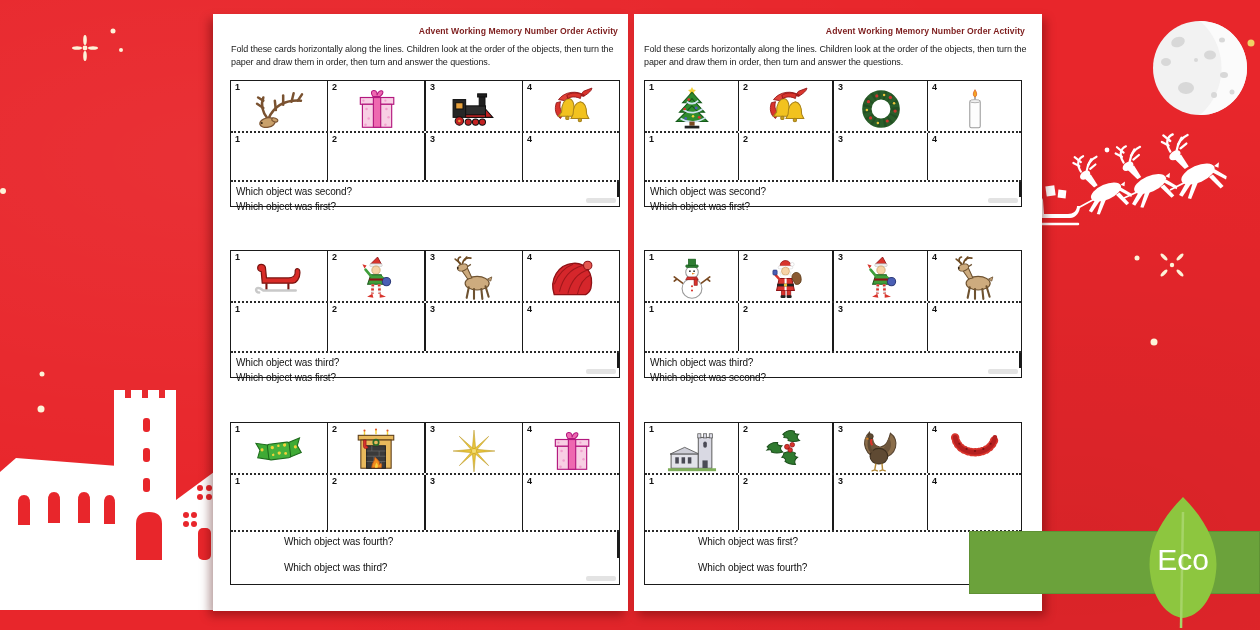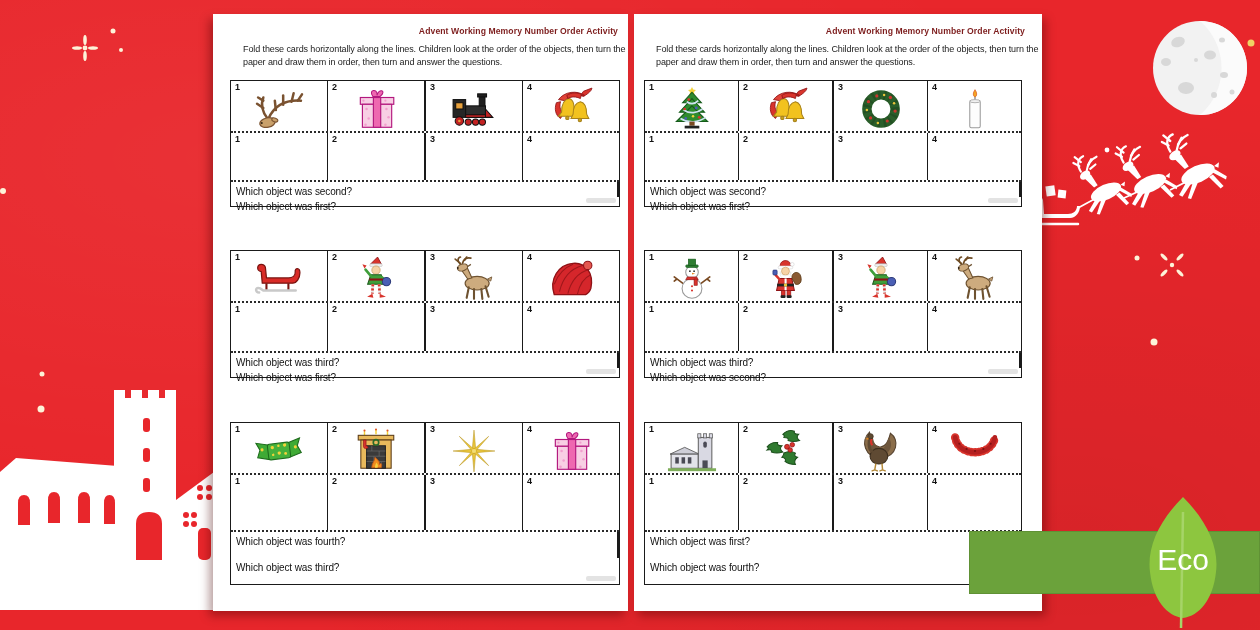--- a/index.html
+++ b/index.html
@@ -18,39 +18,39 @@
   #deco { position:absolute; inset:0; z-index:0; pointer-events:none; }
 
   .page { position:absolute; top:14px; height:597px; background:#fff; z-index:1; }
   .page-left  { left:213px; width:415px; box-shadow:-4px 5px 9px rgba(70,0,0,.38); }
   .page-right { left:634px; width:408px; box-shadow:4px 5px 9px rgba(70,0,0,.38); }
 
   .page-title { position:absolute; top:12px; font-size:8.6px; font-weight:bold; color:#7d1d1d; letter-spacing:.1px; }
   .page-left  .page-title { right:10px; }
   .page-right .page-title { right:17px; }
 
-  .instructions { position:absolute; top:29px; font-size:9px; line-height:1.4; color:#1c1c1c; letter-spacing:-.1px;margin-left:12px; }
+  .instructions { position:absolute; top:29px; font-size:9px; line-height:1.4; color:#1c1c1c; letter-spacing:-.1px; }
   .page-left  .instructions { left:18px; width:390px; }
   .page-right .instructions { left:10px; width:390px; }
 
   .blocks { position:absolute; top:66px; }
   .page-left  .blocks { left:17px; right:8px; }
   .page-right .blocks { left:10px; right:20px; }
 
   .block { border:1.5px solid #1a1a1a; background:#fff; position:relative;
            display:flex; flex-direction:column; }
   .blocks .block:nth-child(1) { height:127px; }
   .blocks .block:nth-child(2) { height:128px; margin-top:43px; }
   .blocks .block:nth-child(3) { height:163px; margin-top:44px; }
 
   .row { display:flex; }
   .img-row  { height:52px; border-bottom:2px dotted #2a2a2a; }
   .draw-row { flex:1; border-bottom:2px dotted #2a2a2a; }
   .q-row    { height:24px;flex-direction:column; }
-  .blocks .block:nth-child(3) .q-row { height:52px; }
+  .blocks .block:nth-child(3) .q-row { height:52px;margin-left:48px; }
 
   .cell { flex:1; position:relative; border-right:1px solid #1a1a1a; }
   .cell:nth-child(2) { border-right-width:2.2px; }
   .cell:nth-child(4) { border-right:none; }
   .num { position:absolute; top:1px; left:4px; font-size:9px; font-weight:bold; color:#111; }
   .card-icon { position:absolute; left:50%; top:55%; transform:translate(-50%,-50%);
                width:86px; height:46px; }
 
   .q { flex:1; font-size:10px; color:#111; padding:4px 0 0 5px; letter-spacing:-.1px; }
   .q:first-child { border-right:2.2px solid #1a1a1a; }

